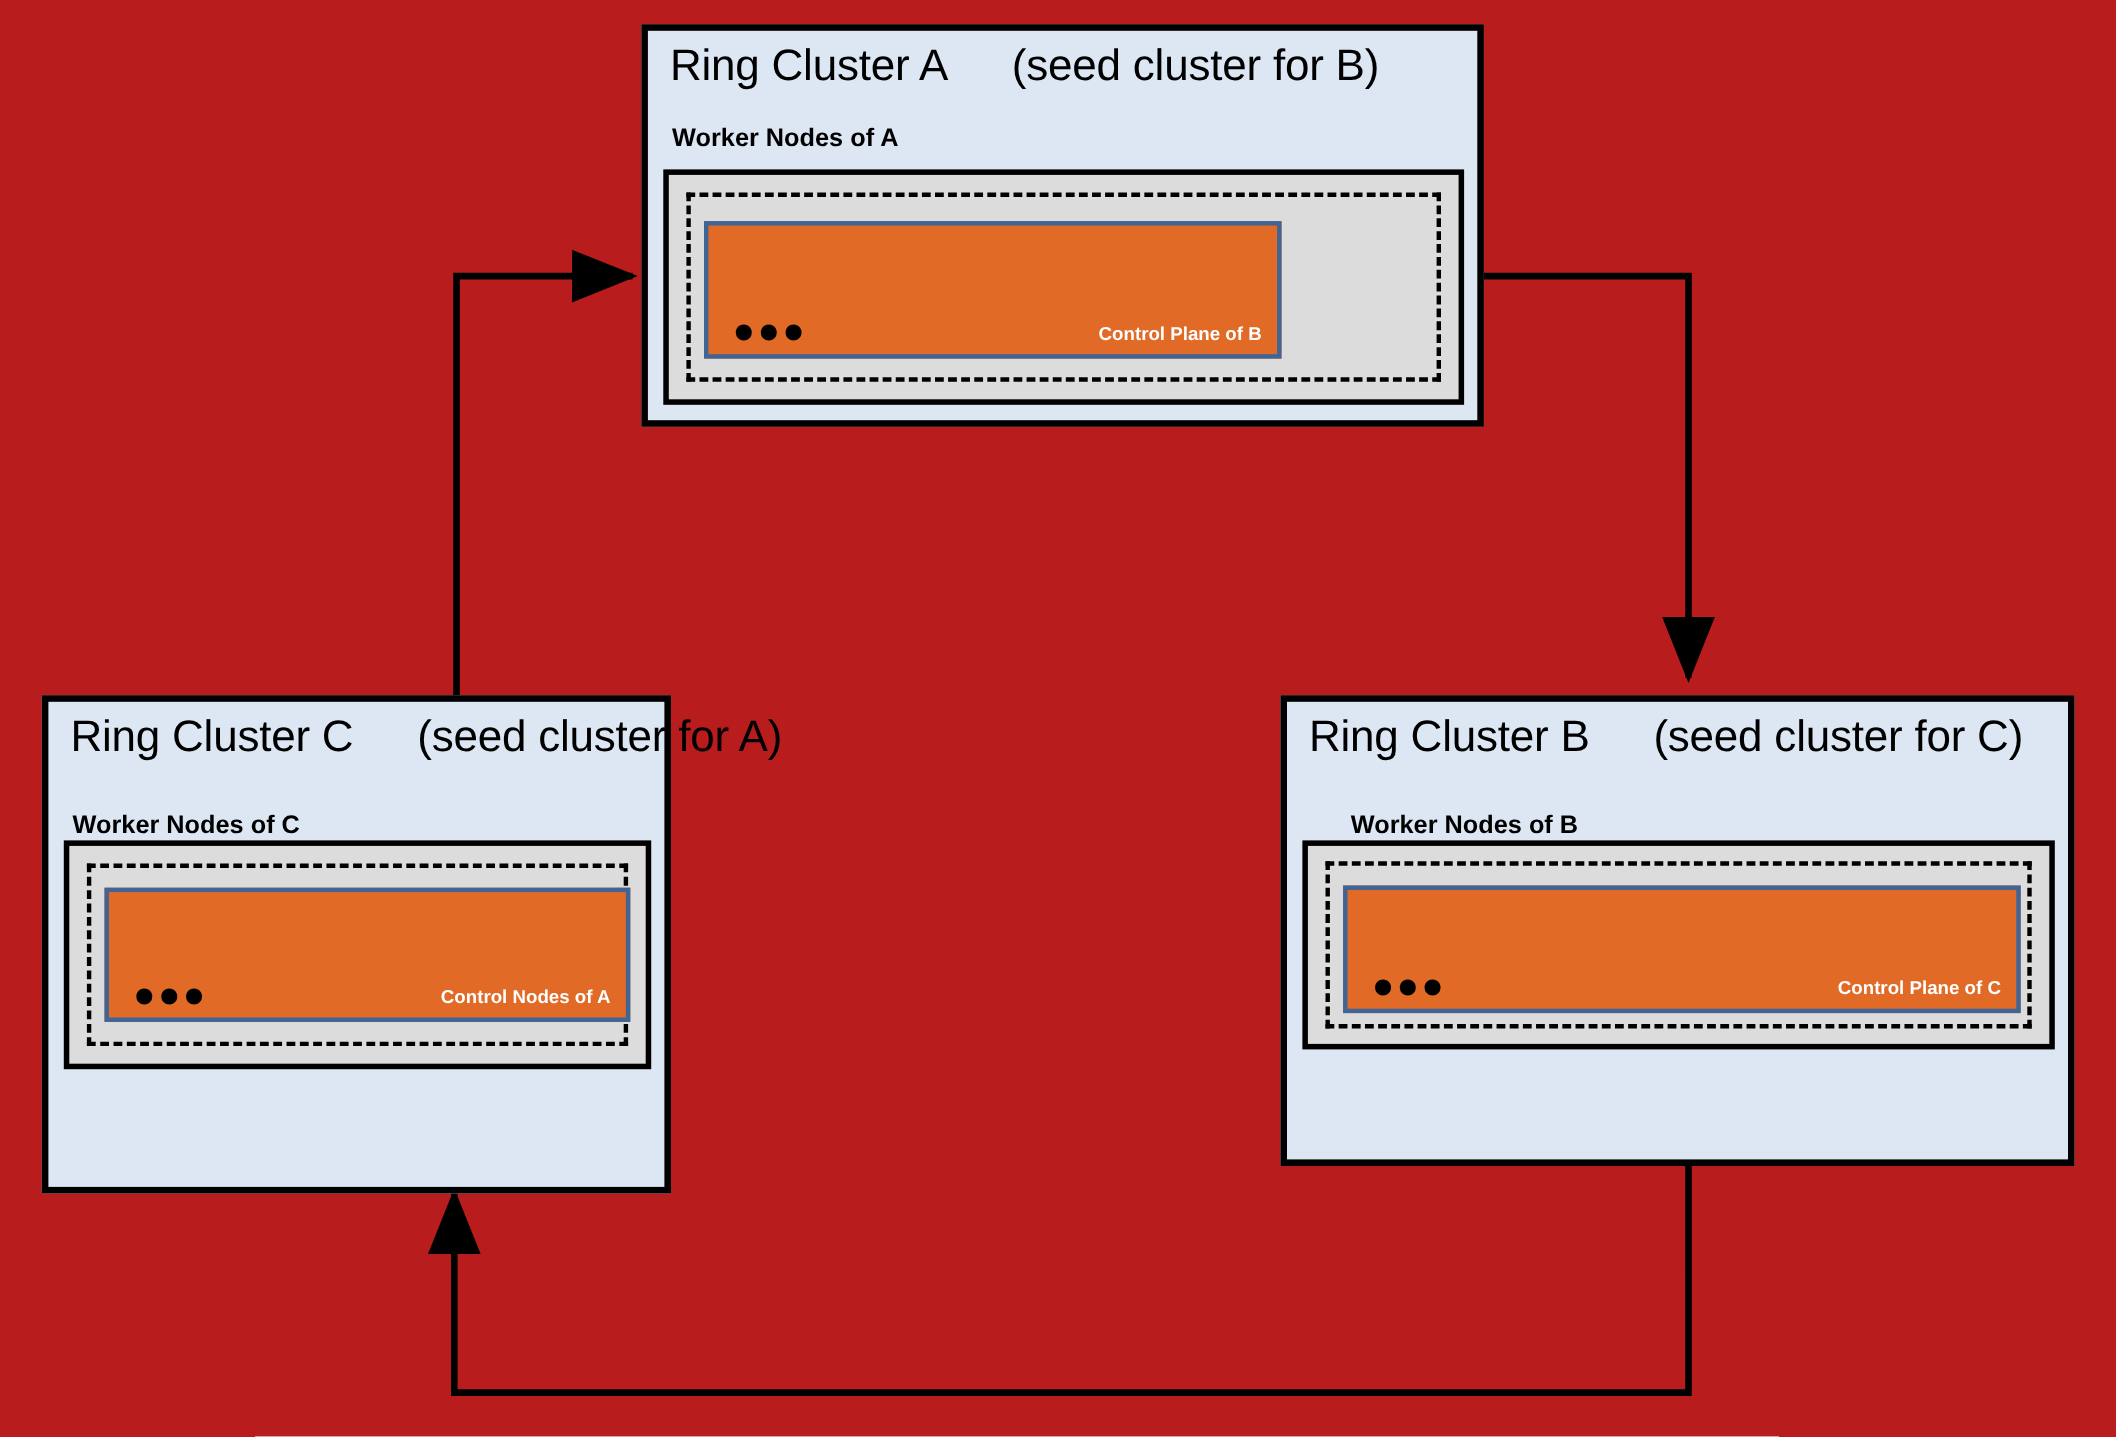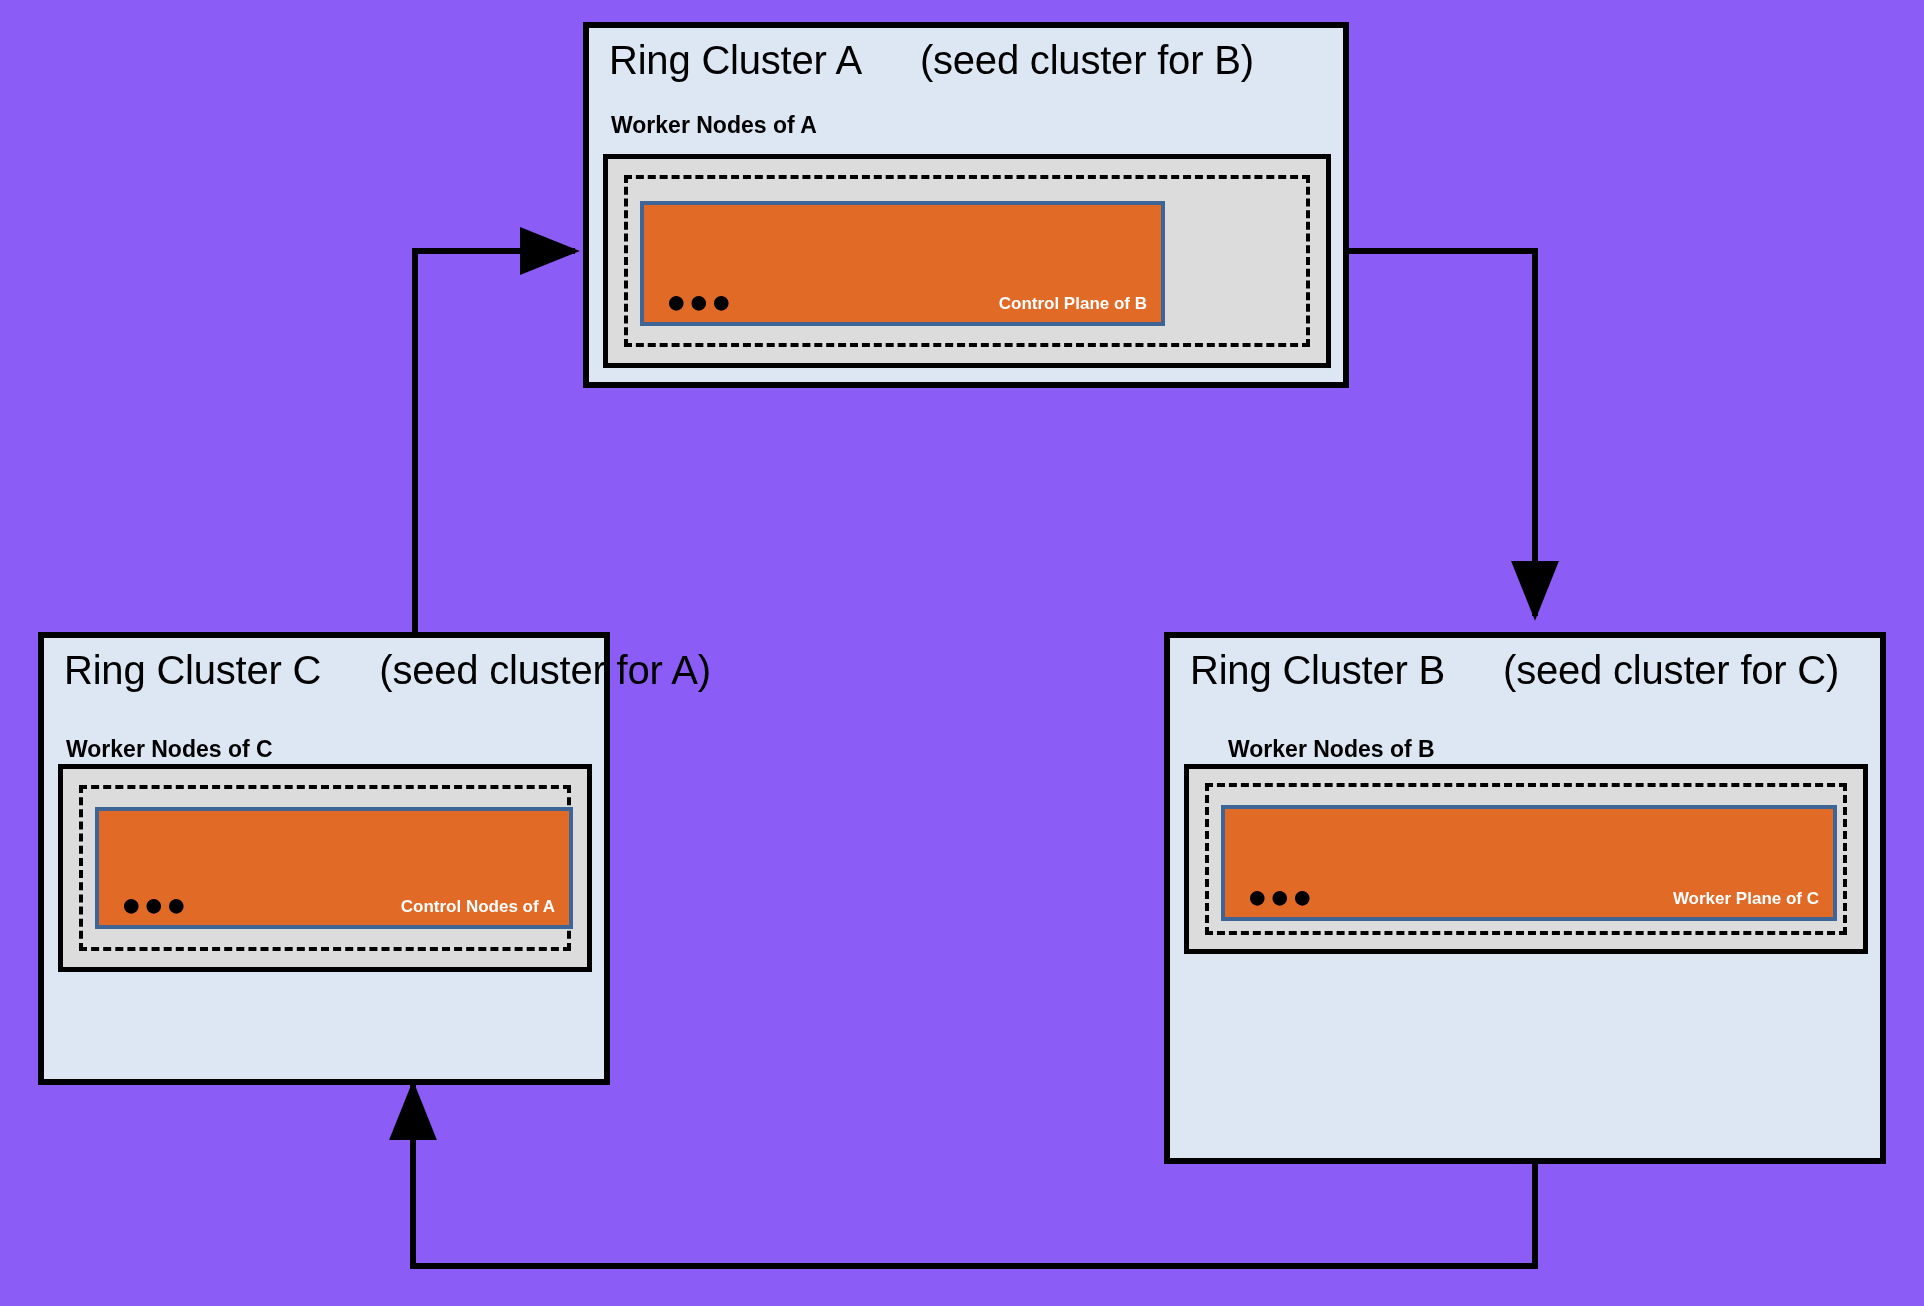--- a/index.html
+++ b/index.html
@@ -7,21 +7,21 @@
     padding: 0;
     background: #ffffff;
   }
   body {
     font-family: "Liberation Sans", sans-serif;
   }
   #canvas {
     position: relative;
     width: 1924px;
     height: 1306px;
-    background: #8b5cf6;
+    background: #b91c1c;
     overflow: hidden;
   }
 
   
   .cluster {
     position: absolute;
     background: #dce7f3;
     border: 6px solid #000000;
     box-sizing: border-box;
     z-index: 5;
@@ -144,28 +144,28 @@
 
     <div class="worker-box" style="left:14px; top:126px; width:534px; height:208px;">
       <div class="dashed-box" style="left:16px; top:16px; right:16px; bottom:16px;"></div>
       <div class="control-plane" style="left:32px; top:38px; width:478px; height:122px;">
         <div class="cp-dots">●●●</div>
         <div class="cp-label">Control Nodes of A</div>
       </div>
     </div>
   </div>
 
-  <div class="cluster" style="left:1164px; top:632px; width:722px; height:532px;">
+  <div class="cluster" style="left:1164px; top:632px; width:722px; height:428px;">
     <div class="cluster-title">
       <span>Ring Cluster B</span><span class="seed">(seed cluster for C)</span>
     </div>
     <div class="worker-label" style="top:98px;margin-left:36px;">Worker Nodes of B</div>
 
     <div class="worker-box" style="left:14px; top:126px; width:684px; height:190px;">
       <div class="dashed-box" style="left:16px; top:14px; right:16px; bottom:14px;"></div>
       <div class="control-plane" style="left:32px; top:36px; width:616px; height:116px;">
         <div class="cp-dots">●●●</div>
-        <div class="cp-label">Worker Plane of C</div>
+        <div class="cp-label">Control Plane of C</div>
       </div>
     </div>
   </div>
 
 </div>
 
 </body></html>

